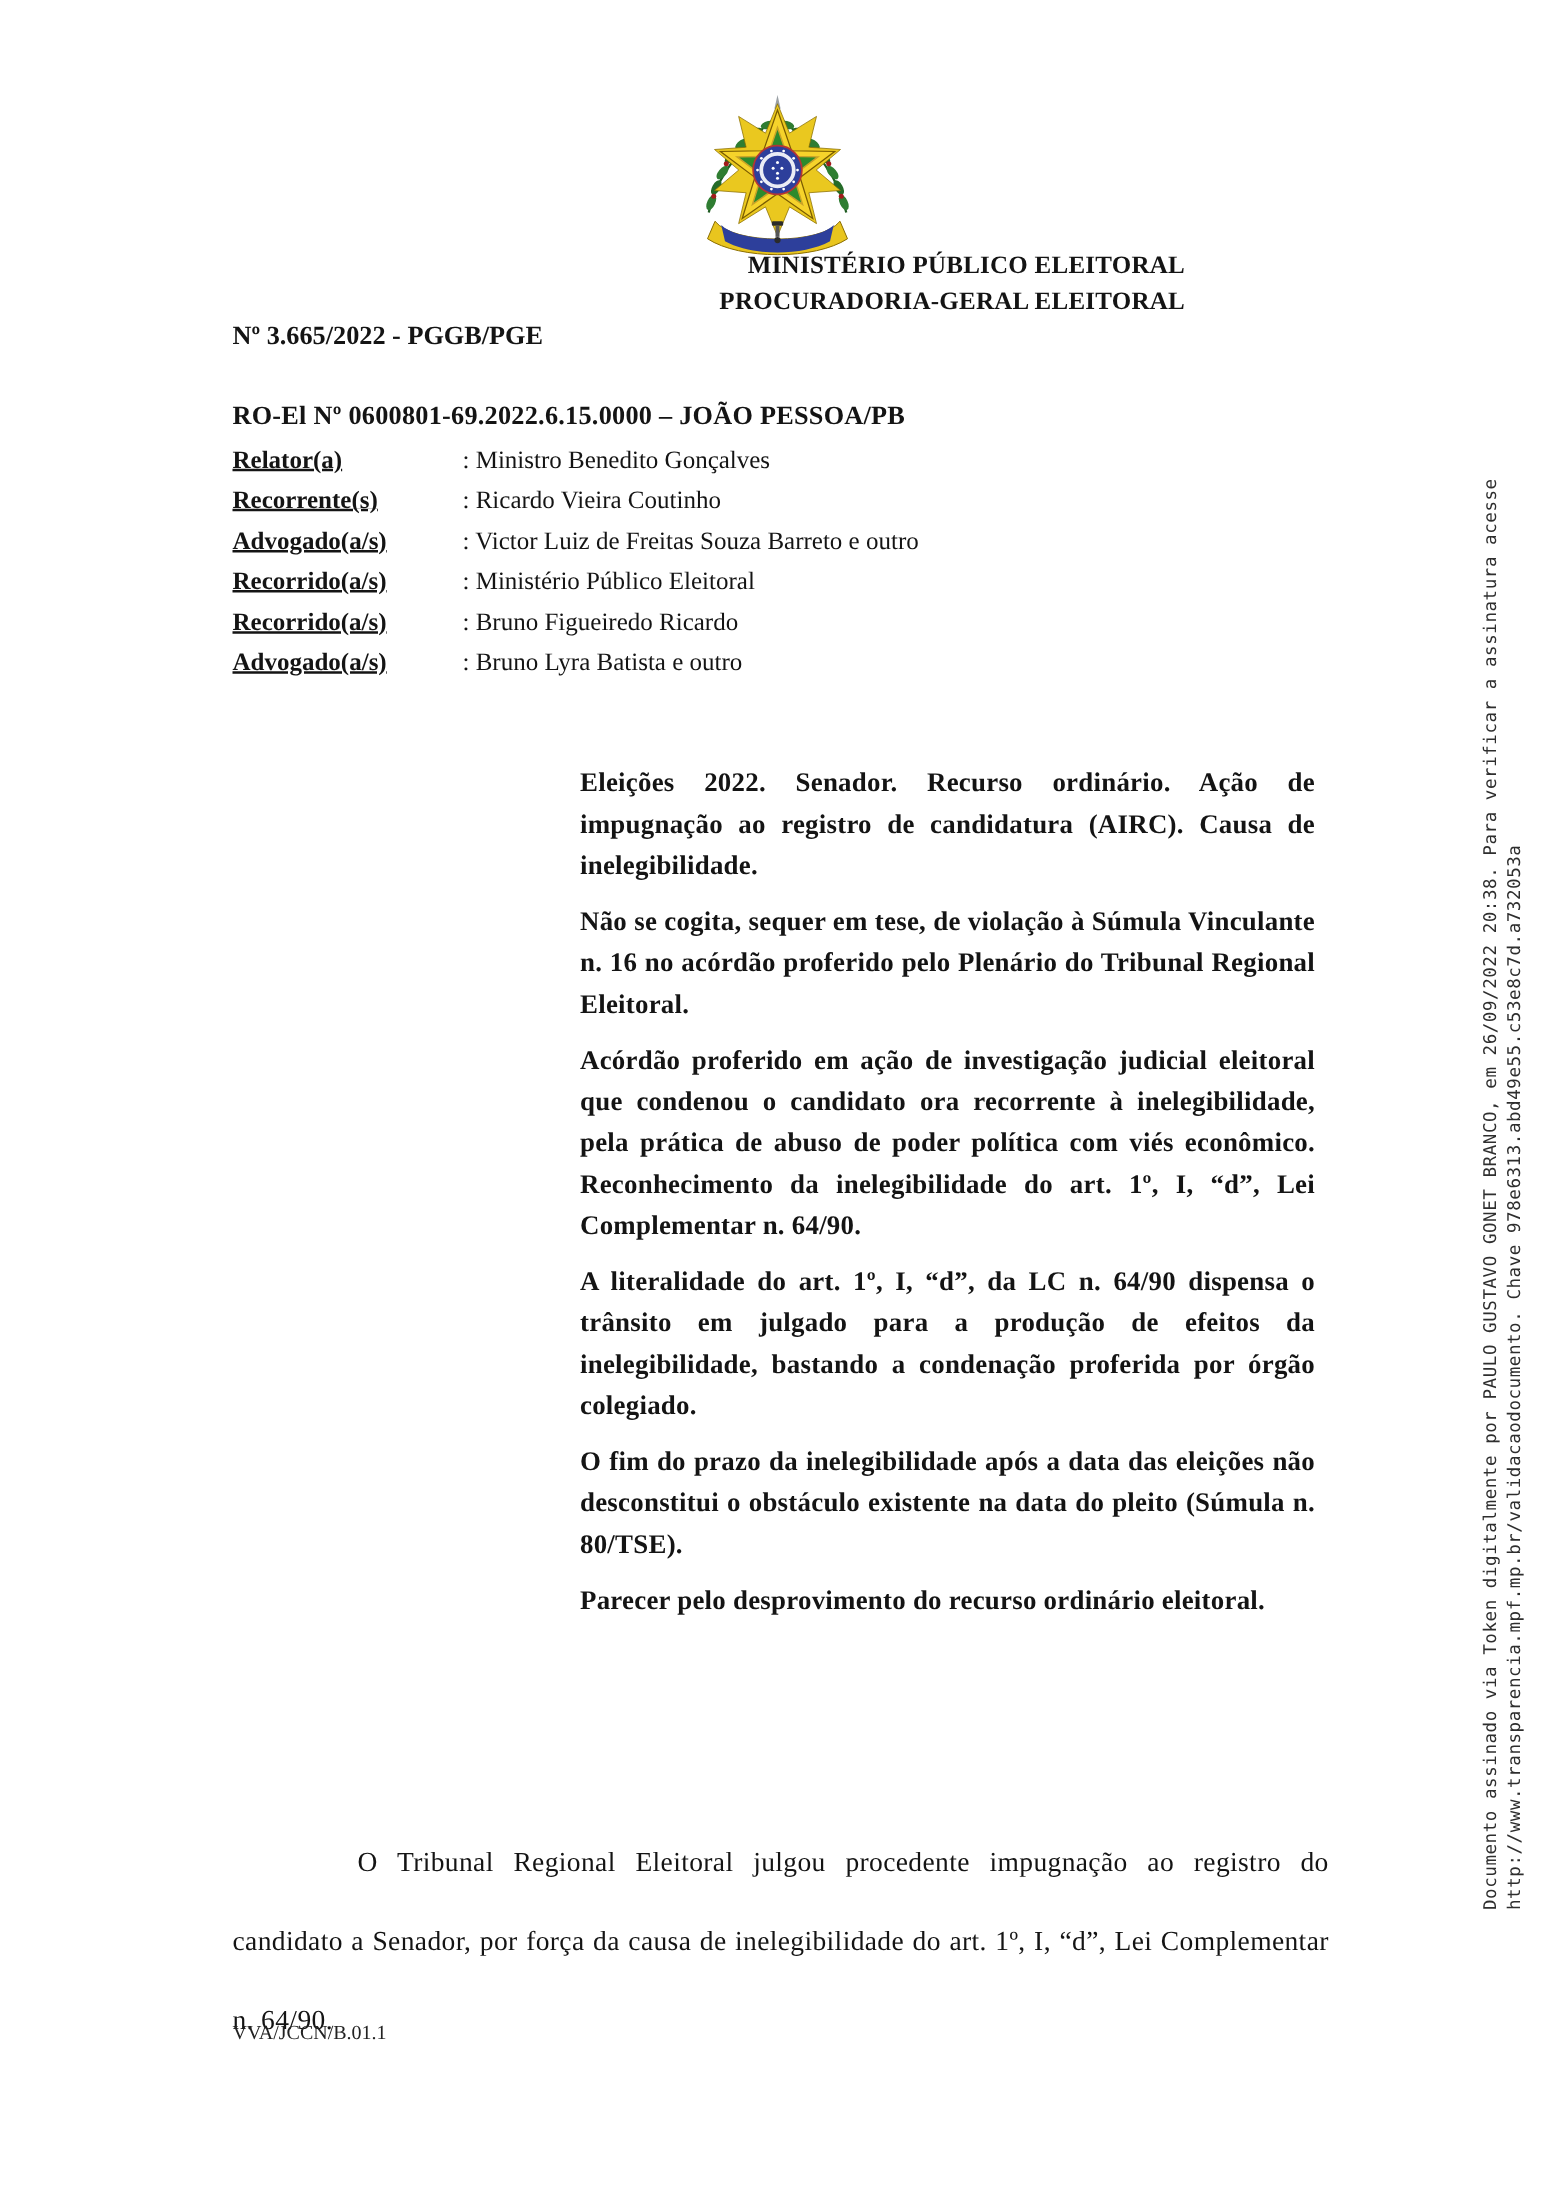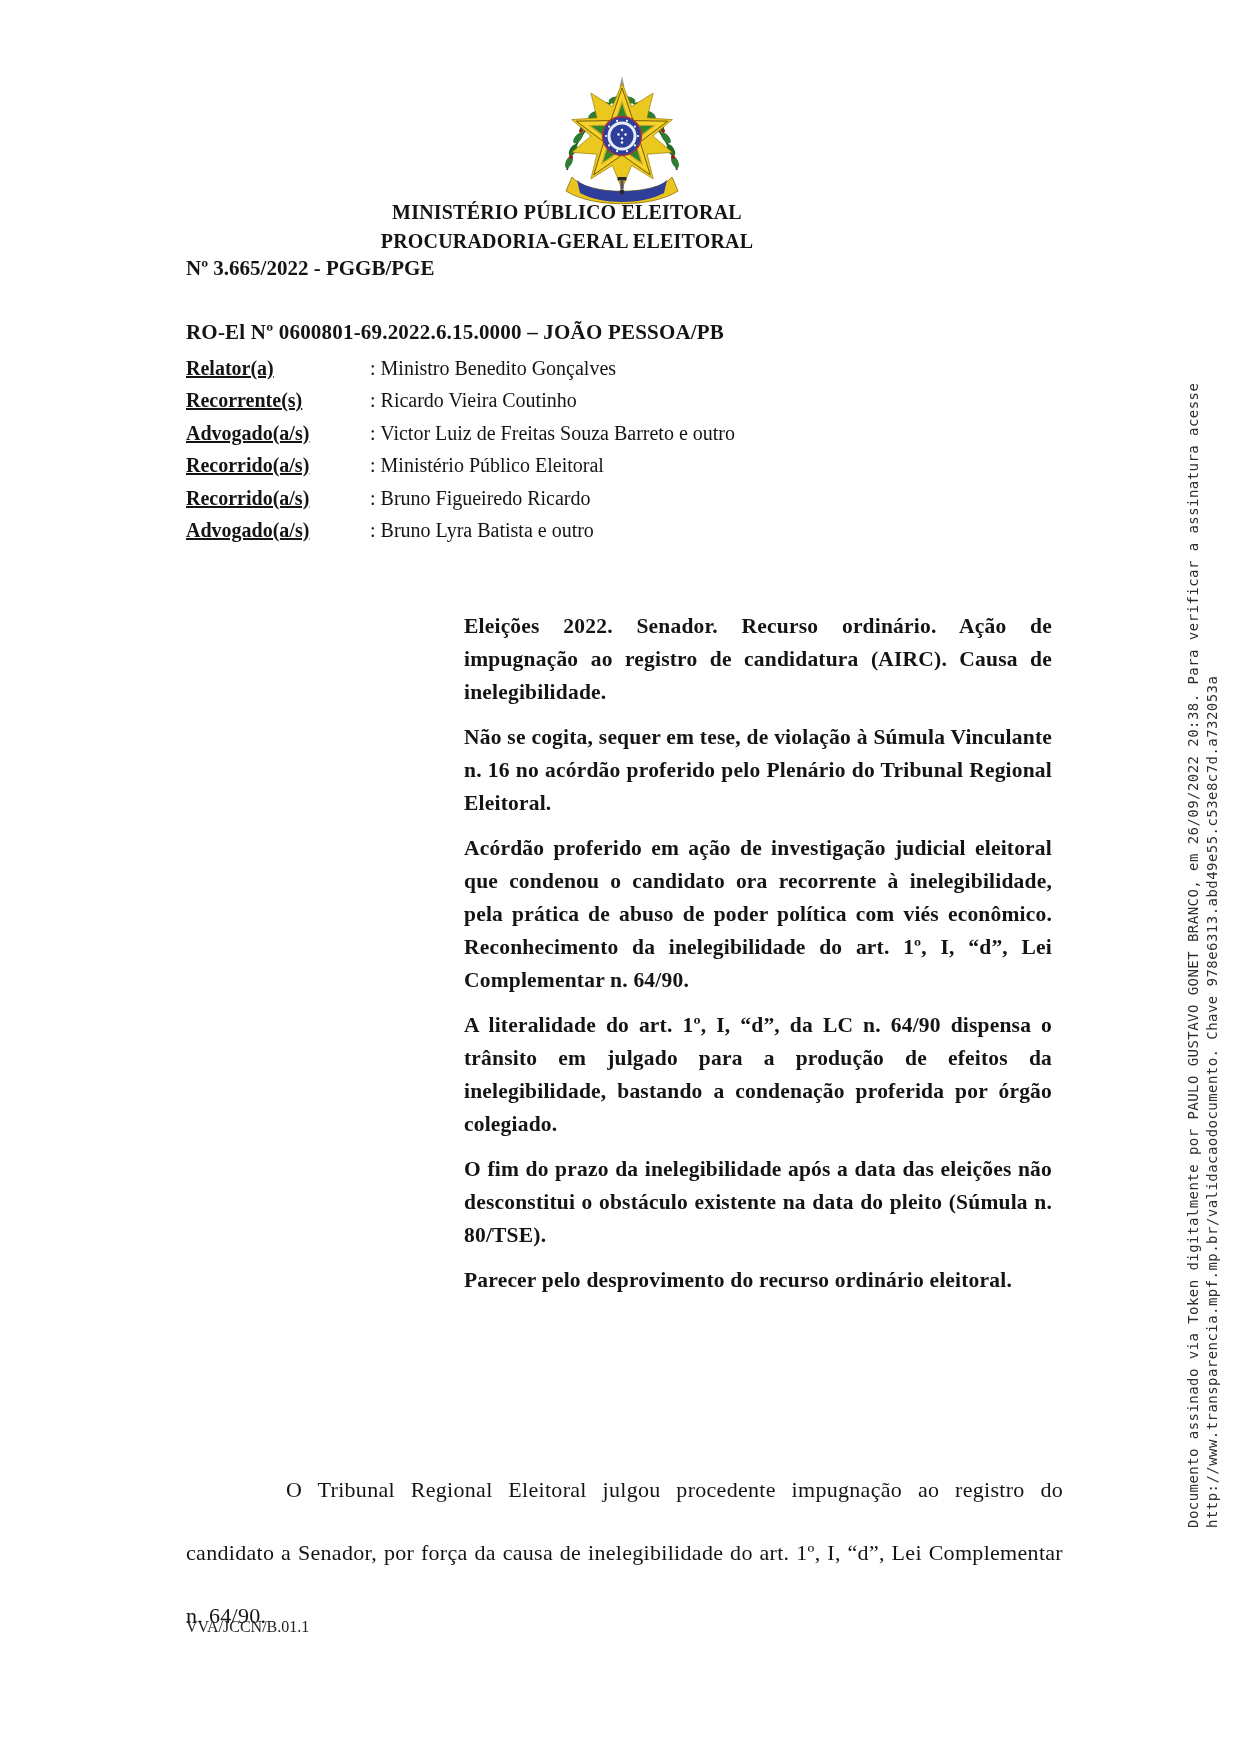--- a/index.html
+++ b/index.html
@@ -6,21 +6,21 @@
   body{
     width:1241px;height:1754px;background:#ffffff;position:relative;
     font-family:"Liberation Serif","DejaVu Serif",serif;color:#141414;
     overflow:hidden;
   }
   .page{position:absolute;inset:0;}
 
   .emblem{position:absolute;left:547px;top:74px;width:150px;height:138px;}
 
   .org-block{
-    position:absolute;left:186px;top:198px;width:762px;text-align:center;
+    position:absolute;left:186px;top:198px;width:762px;text-align:right;
     font-weight:bold;font-size:20px;line-height:28.5px;letter-spacing:.2px;
   }
   .doc-number{position:absolute;left:186px;top:256px;font-weight:bold;font-size:21px;}
 
   .case-ref{position:absolute;left:186px;top:320px;font-weight:bold;font-size:21px;letter-spacing:.2px;}
 
   .parties{position:absolute;left:186px;top:352px;width:880px;font-size:20px;line-height:32.4px;}
   .party-row{display:flex;}
   .party-label{width:184px;flex:none;font-weight:bold;text-decoration:underline;}
   .party-value{flex:1;font-family:Liberation Serif, serif;}

